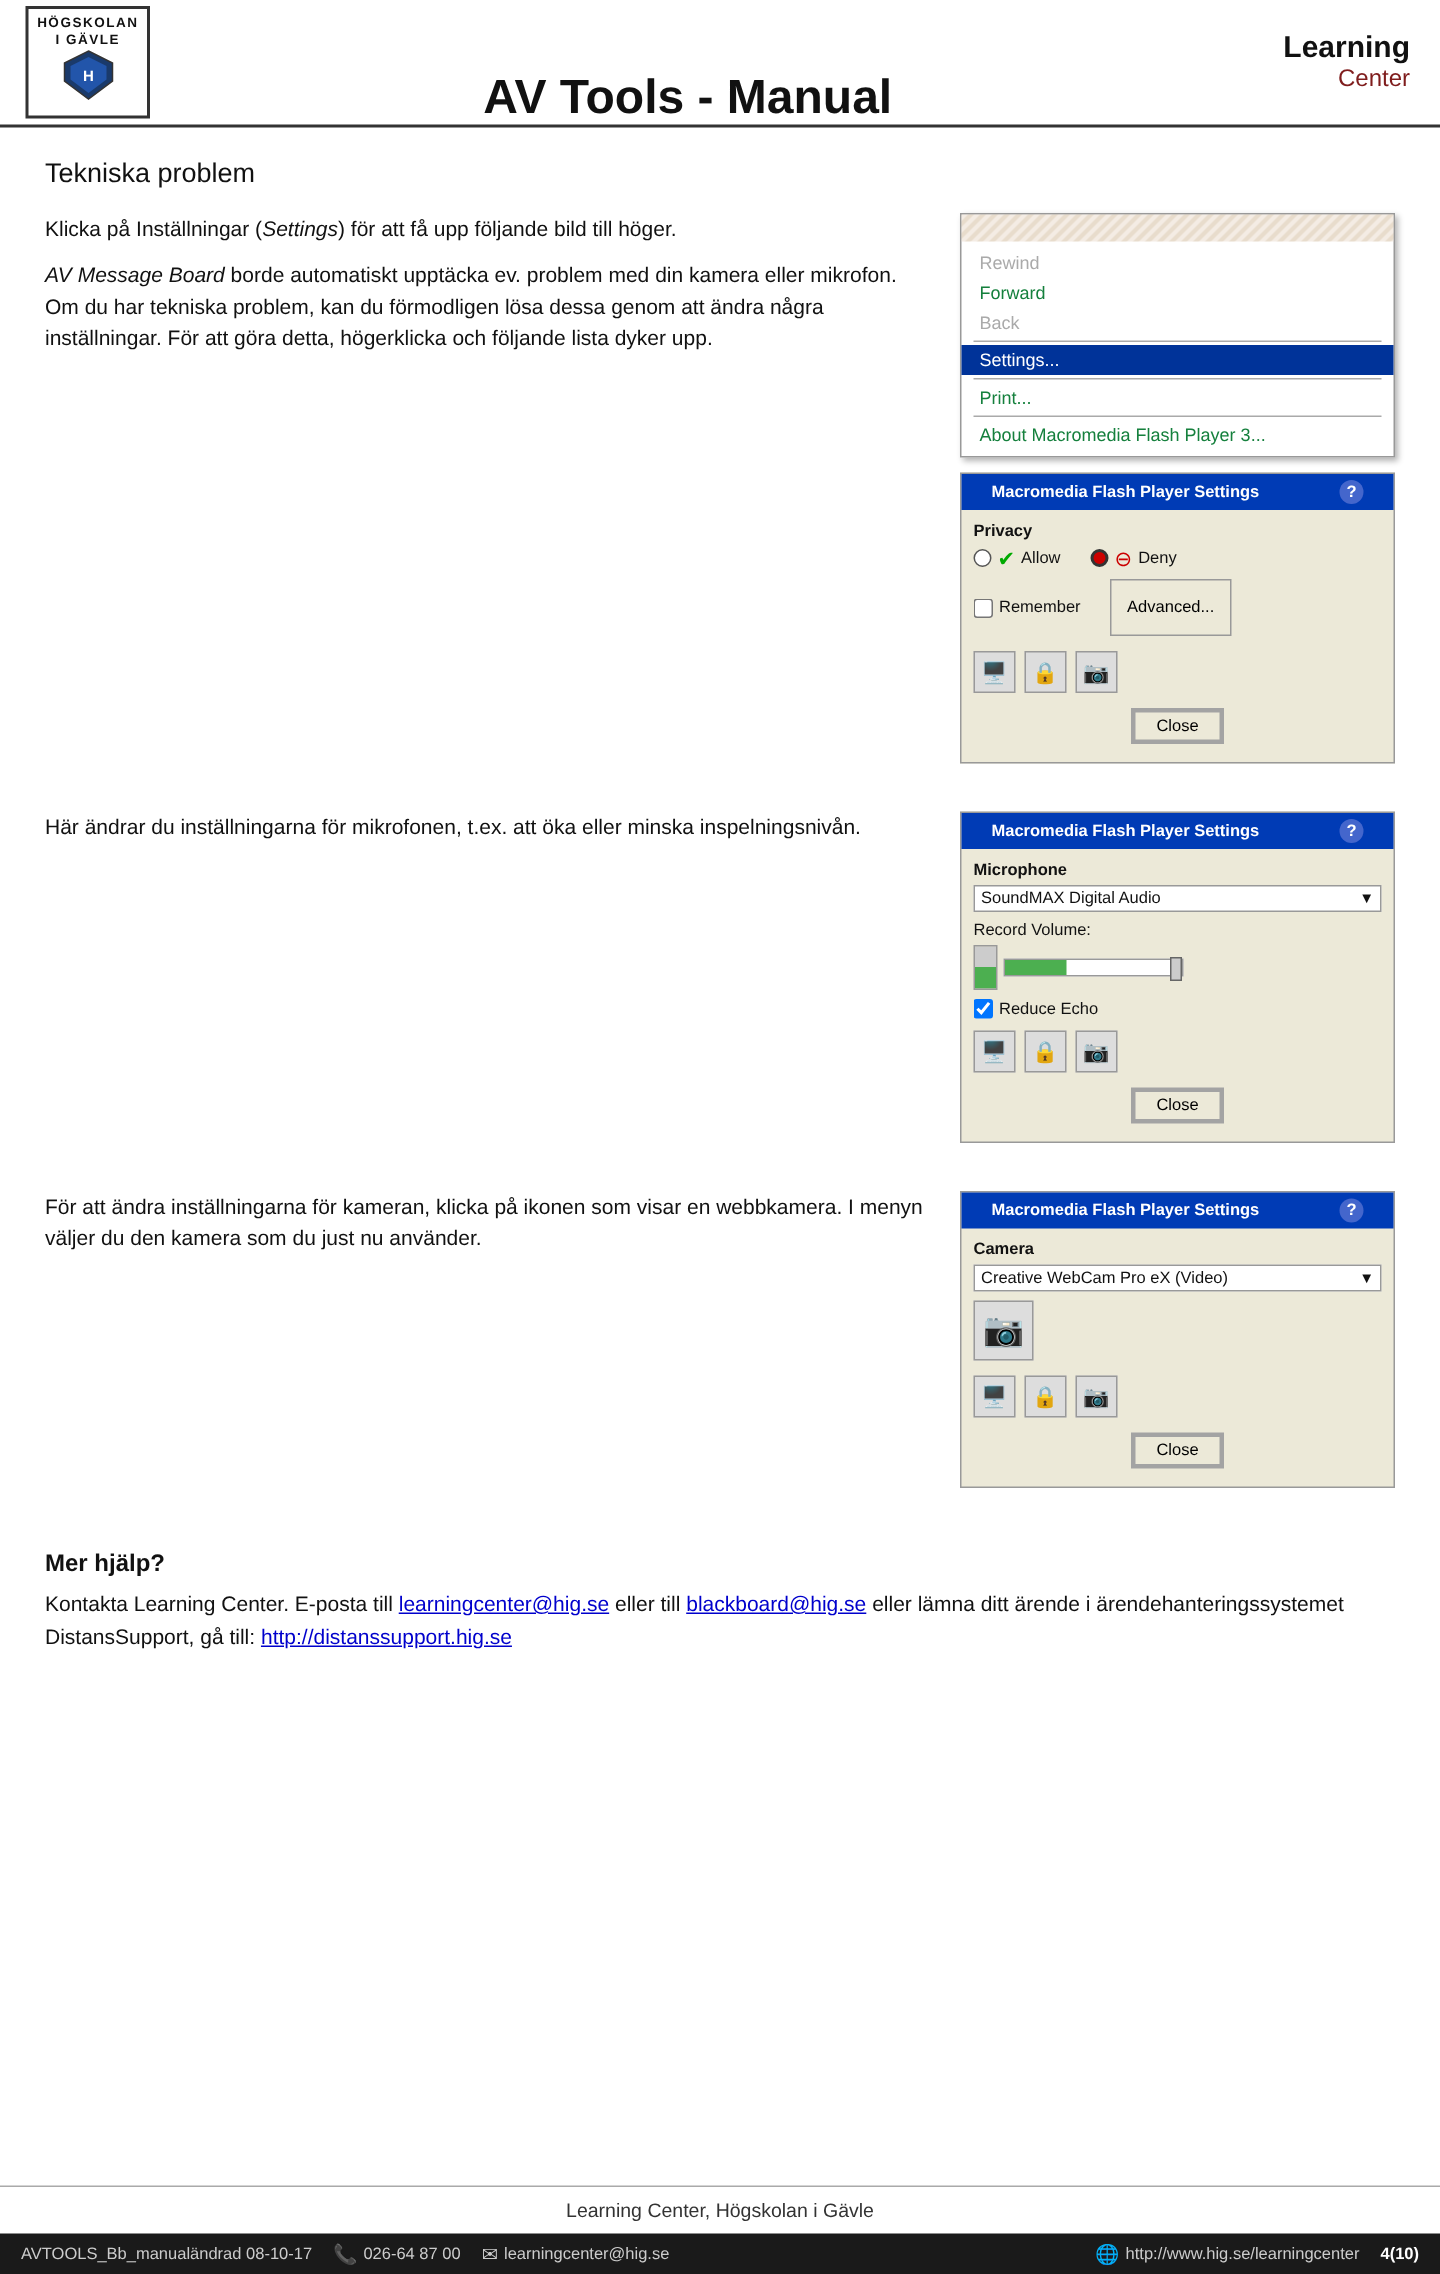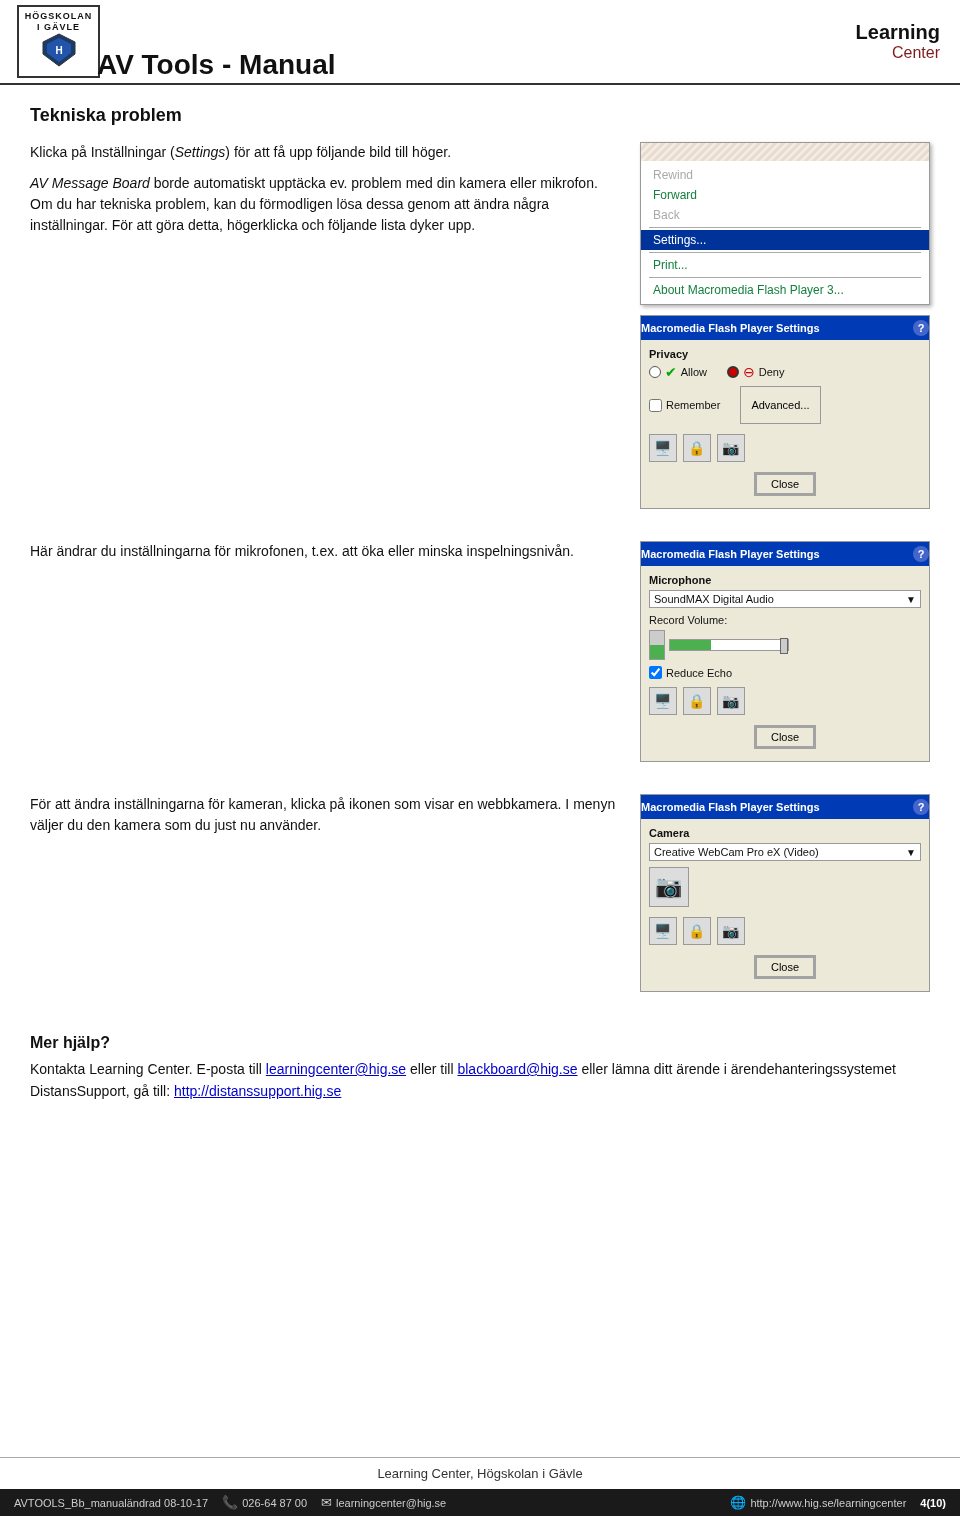--- a/index.html
+++ b/index.html
@@ -34,22 +34,23 @@
       padding: 4px 6px;
       text-align: center;
       line-height: 1.2;
     }
     .logo-text-top {
       font-size: 9px;
       font-weight: bold;
       letter-spacing: 1px;
     }
     .header-title {
-      font-size: 28px;
-      font-weight: bold;
+      font-size: 32px;
+      font-weight: bold;
+      text-align: center;
       flex: 1;
       margin-top: 46px;
     }
     .header-learning {
       text-align: right;
       width: 120px;
     }
     .learning-top {
       font-size: 20px;
       font-weight: bold;
@@ -62,21 +63,21 @@
       text-align: right;
     }
 
     
     .main {
       padding: 20px 30px;
     }
 
     .section-title {
       font-size: 18px;
-      font-weight: bold;
+      font-weight: normal;
       margin-bottom: 16px;
     }
 
     
     .two-col {
       display: flex;
       gap: 20px;
       margin-bottom: 20px;
     }
     .col-left {
@@ -112,21 +113,21 @@
     
     .flash-box {
       border: 1px solid #999;
       background: #ece9d8;
       margin-bottom: 12px;
       font-size: 11px;
     }
     .flash-header {
       background: #003bb5;
       color: #fff;
-      padding: 4px 0;
+      padding: 4px 20px;
       font-size: 11px;
       font-weight: bold;
       display: flex;
       align-items: center;
       gap: 6px;
     }
     .flash-body {
       padding: 8px;
     }
     .flash-section-title {

